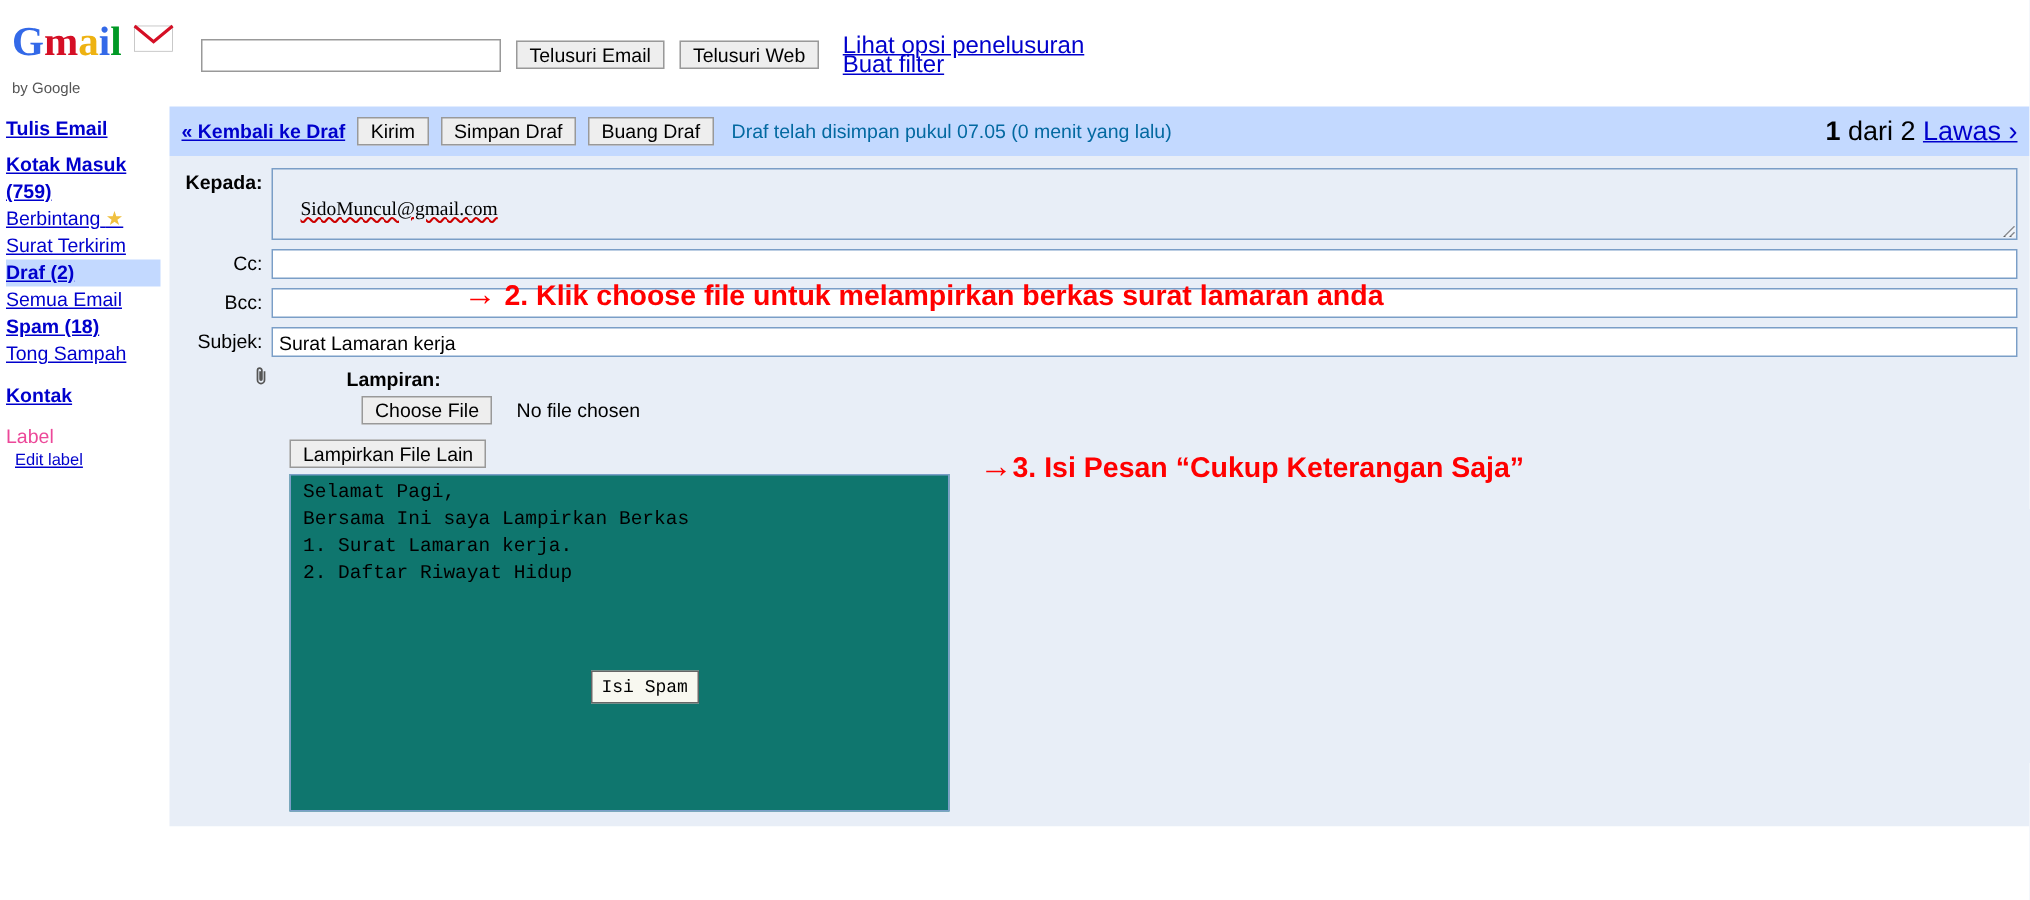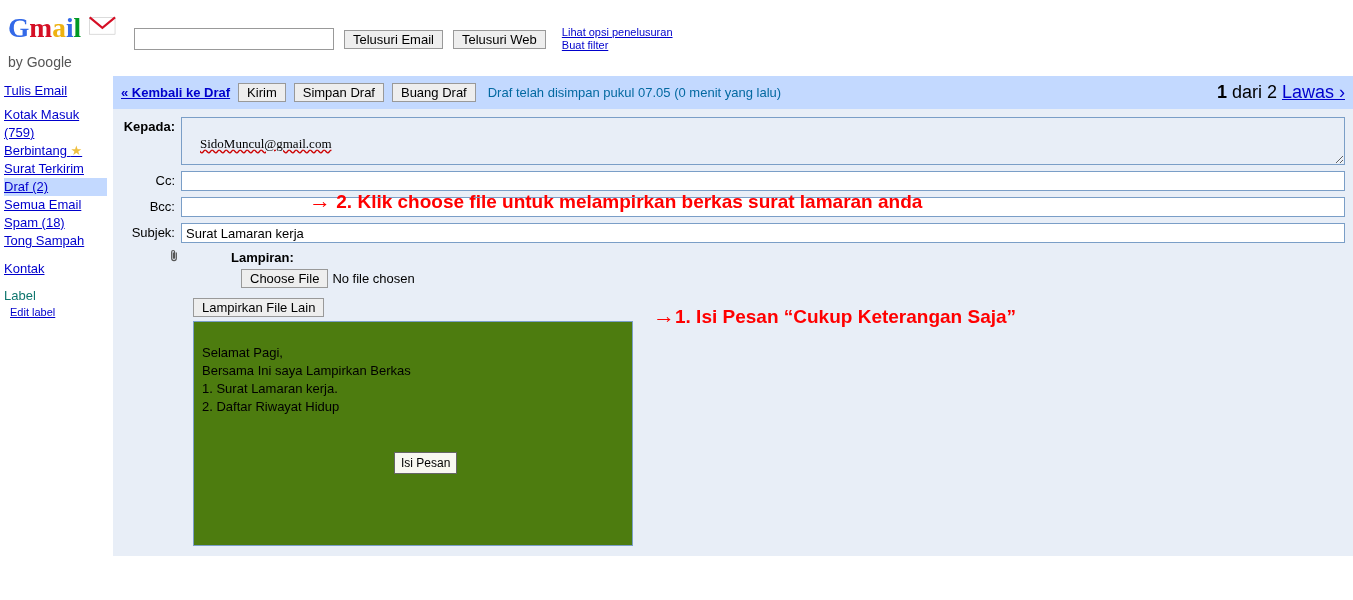--- a/index.html
+++ b/index.html
@@ -2,25 +2,25 @@
 <html><head>
 <meta charset="utf-8">
 <style>
   * { box-sizing: border-box; margin: 0; padding: 0; }
   body { font-family: Arial, sans-serif; font-size: 13px; color: #000; background: #fff; width: 1353px; }
   a { color: #0000cc; }
   .header { display: flex; align-items: center; padding: 8px 8px 6px 8px; gap: 10px; }
   .logo { width: 116px; height: 45px; }
   .search-box { width: 200px; height: 22px; border: 1px solid #999; }
   .hdr-btn { padding: 1px 8px; border: 1px solid #999; background: #eee; font-size: 13px; cursor: pointer; }
-  .hdr-links { font-size: 11px; line-height: 13px; margin-left: 6px; }
+  .hdr-links { font-size: 16px; line-height: 13px; margin-left: 6px; }
   .main { display: flex; }
   .sidebar { width: 113px; padding: 6px 6px 6px 4px; }
   .sidebar a { display: block; font-size: 13px; line-height: 18px; text-decoration: underline; }
-  .sidebar a.bold { font-weight: normal; }
+  .sidebar a.bold { font-weight: bold; }
   .draft-sel { background: #c3d9ff; }
   .star { color: #f0c040; }
   .sidebar .section-gap { margin-top: 10px; }
   .sidebar .sublabel { font-size: 11px; padding-left: 6px; }
   .content { flex: 1; }
   .actionbar { background: #c3d9ff; padding: 6px 8px; display: flex; align-items: center; font-size: 13px; }
   .back-link { font-weight: bold; color: #0000cc; text-decoration: underline; }
   .ab-btn { margin-left: 8px; padding: 1px 8px; border: 1px solid #999; background: #eee; font-size: 13px; cursor: pointer; }
   .draft-status { margin-left: 12px; color: #0369a1; }
   .ab-right { margin-left: auto; font-size: 18px; }
@@ -28,31 +28,31 @@
   .field-row { display: flex; align-items: flex-start; margin-bottom: 6px; }
   .field-label { width: 60px; text-align: right; padding-right: 6px; font-size: 13px; padding-top: 2px; }
   .field-label.bold { font-weight: bold; }
   .field-input-wrap { flex: 1; }
   .to-box { width: 100%; height: 48px; border: 1px solid #7a9ec7; padding: 18px; font-family: Liberation Serif, serif; font-size: 13px; resize: both; overflow: auto; }
   .line-input { width: 100%; height: 20px; border: 1px solid #7a9ec7; padding: 1px 4px; font-size: 13px; }
   .red-wavy { text-decoration: underline wavy #cc0000; }
   .attach-row { display: flex; align-items: center; margin-bottom: 3px; }
   .clip { margin-left: 46px; margin-right: 6px; }
   .attach-label { font-weight: bold; padding-left: 44px; }
-  .attach-controls { margin-left: 72px; display:flex; align-items:center; gap:0;padding-left:48px; }
+  .attach-controls { margin-left: 72px; display:flex; align-items:center; gap:12px;padding-left:48px; }
   .choose-file { padding: 1px 8px; border: 1px solid #999; background: #eee; font-size: 13px; cursor: pointer; }
   .no-file { margin-left: 4px; font-size: 13px; }
   .attach-more { margin: 10px 0 4px 72px; }
   .body-wrap { margin-left: 72px; margin-right: 8px; }
-  .body-box { width: 440px; height: 225px; border: 1px solid #7a9ec7; background: #4d7c0f; padding: 22px 8px; font-size: 13px; line-height: 18px; position: relative; overflow-x: scroll; }
+  .body-box { width: 440px; height: 225px; border: 1px solid #7a9ec7; background: #0f766e; padding: 2px 8px; font-size: 13px; line-height: 18px; position: relative; overflow-x: scroll; font-family: Liberation Mono, monospace; }
   .isi-pesan-tip { position: absolute; left: 200px; top: 130px; border: 1px solid #666; background: #f8f8f0; padding: 1px 6px; font-size: 12px; }
   .anno { position: absolute; color: #ff0000; font-weight: bold; font-size: 19px; pointer-events: none; }
   .anno-arrow { color: #ff0000; font-weight: bold; font-size: 22px; }
   .compose-wrap { position: relative; }
-  .by-google { font-size: 14px; color: #555; margin-top: -2px; }
+  .by-google { font-size: 10px; color: #555; margin-top: -2px; }
 </style>
 </head>
 <body>
 
 <div class="header">
   <div>
     <svg class="logo" viewBox="0 0 220 80">
       <text x="0" y="52" font-family="Georgia,serif" font-size="52" font-weight="bold">
         <tspan fill="#3369e8">G</tspan><tspan fill="#d50f25">m</tspan><tspan fill="#eeb211">a</tspan><tspan fill="#3369e8">i</tspan><tspan fill="#009925">l</tspan>
       </text>
@@ -77,21 +77,21 @@
     <a href="#" class="bold">Kotak Masuk (759)</a>
     <a href="#"><span>Berbintang</span> <span class="star">★</span></a>
     <a href="#">Surat Terkirim</a>
     <div class="draft-sel">
         <a href="#" class="bold">Draf (2)</a>
       </div>
     <a href="#">Semua Email</a>
     <a href="#" class="bold">Spam (18)</a>
     <a href="#">Tong Sampah</a>
     <a href="#" class="bold section-gap">Kontak</a>
-    <div class="section-gap" style="color:#0f766e">Label</div>
+    <div class="section-gap" style="color:#ec4899">Label</div>
     <a href="#" class="sublabel">Edit label</a>
   </div>
 
   <div class="content">
     <div class="actionbar">
       <a href="#" class="back-link">« Kembali ke Draf</a>
       <button class="ab-btn">Kirim</button>
       <button class="ab-btn">Simpan Draf</button>
       <button class="ab-btn">Buang Draf</button>
       <span class="draft-status">Draf telah disimpan pukul 07.05 (0 menit yang lalu)</span>
@@ -142,29 +142,29 @@
       </div>
 
       <div class="body-wrap">
         <div class="body-box">
           <div>Selamat Pagi,</div>
           <div></div>
           <div>Bersama Ini saya Lampirkan Berkas</div>
           <div></div>
           <div>1. Surat Lamaran kerja.</div>
           <div>2. Daftar Riwayat Hidup</div>
-          <div class="isi-pesan-tip">Isi Pesan</div>
+          <div class="isi-pesan-tip">Isi Spam</div>
         </div>
       </div>
 
     </div>
 
     <div class="anno" style="left:196px; top:79px;">
       <span class="anno-arrow">→</span>
       <span>2. Klik choose file untuk melampirkan berkas surat lamaran anda</span>
     </div>
     <div class="anno" style="left:540px; top:194px;">
-      <span class="anno-arrow">→</span><span>1. Isi Pesan “Cukup Keterangan Saja”</span>
+      <span class="anno-arrow">→</span><span>3. Isi Pesan “Cukup Keterangan Saja”</span>
     </div>
 
     </div>
   </div>
 </div>
 
 </body></html>

